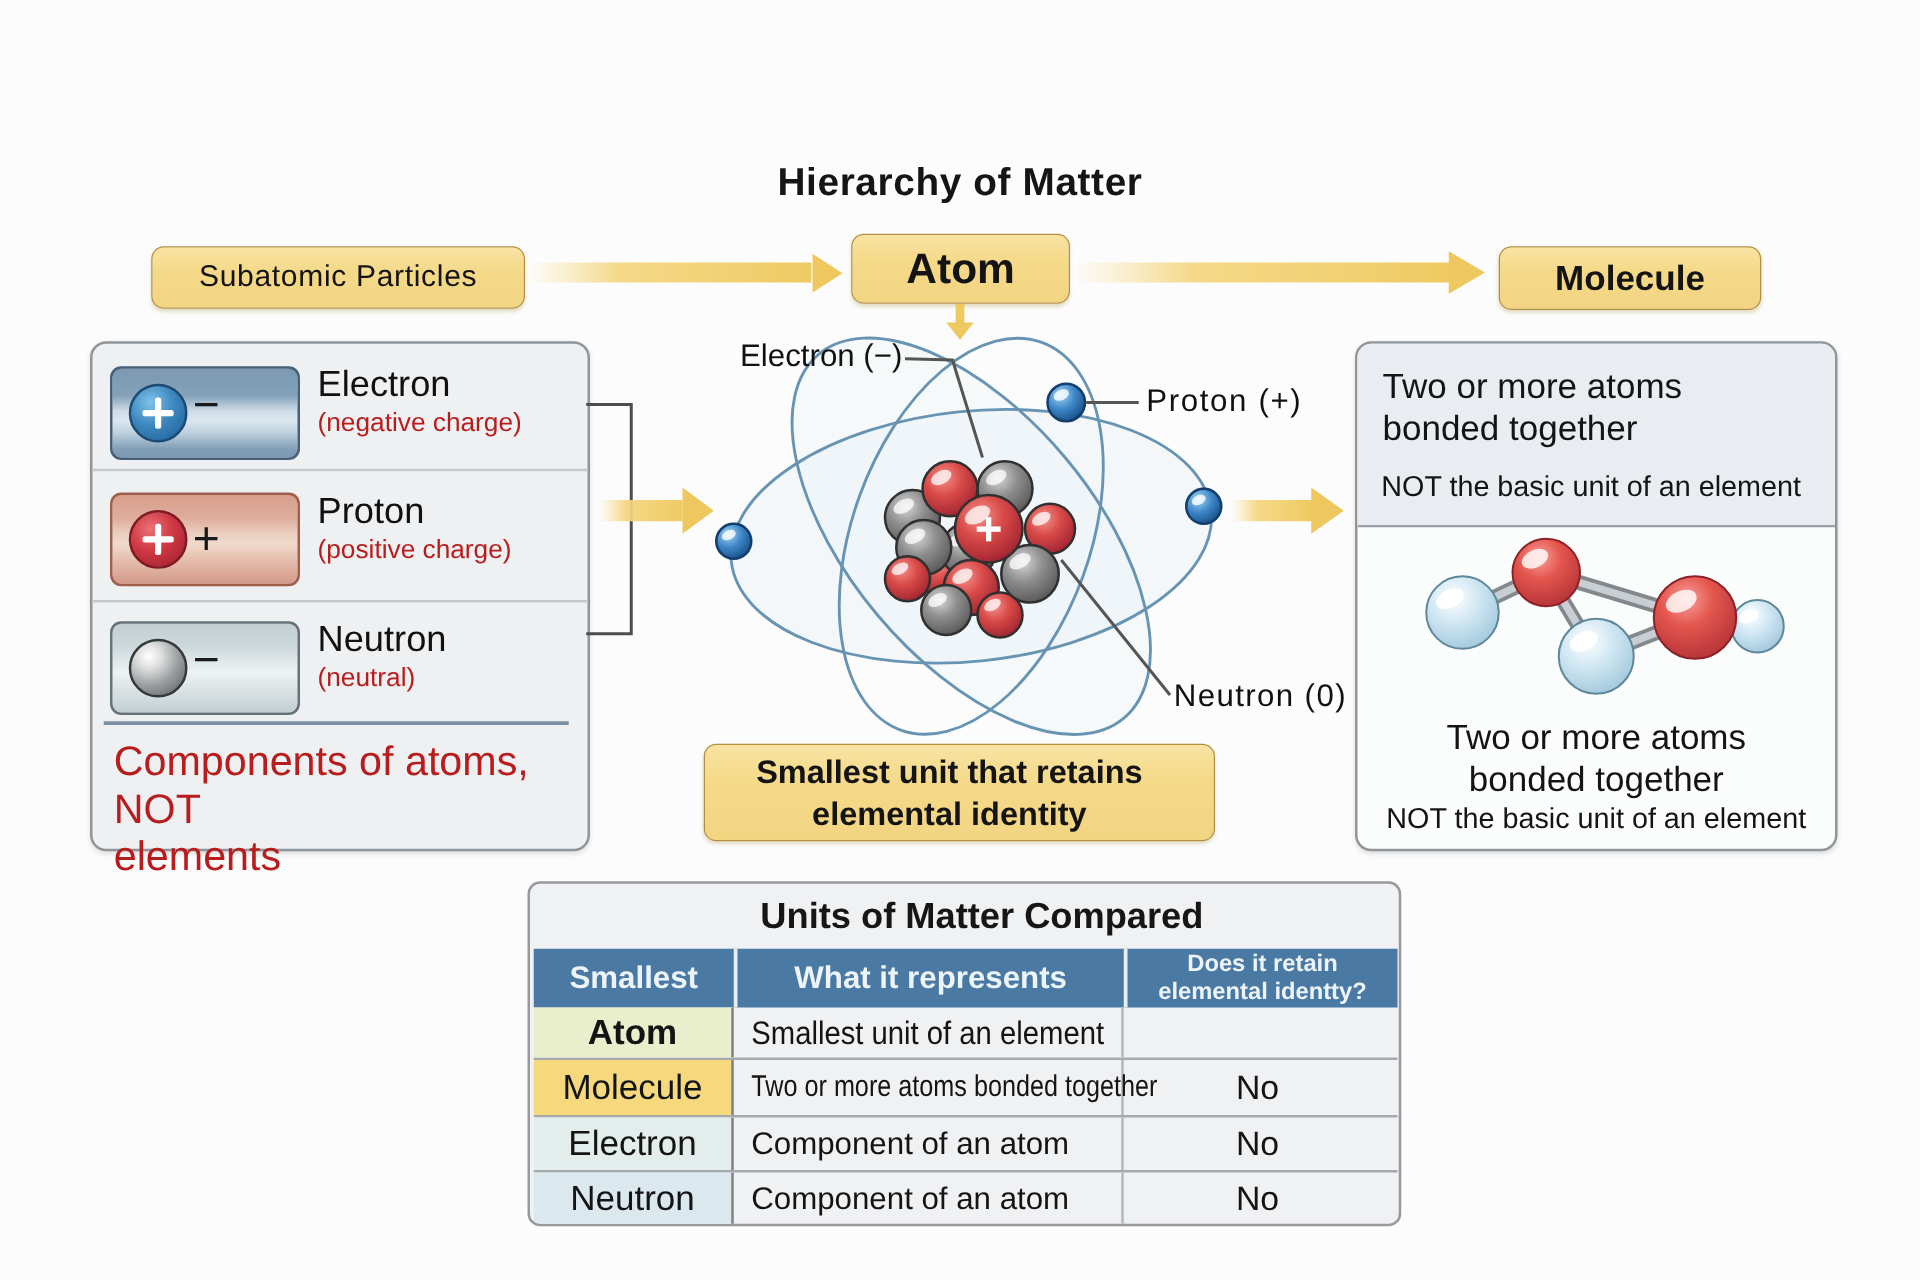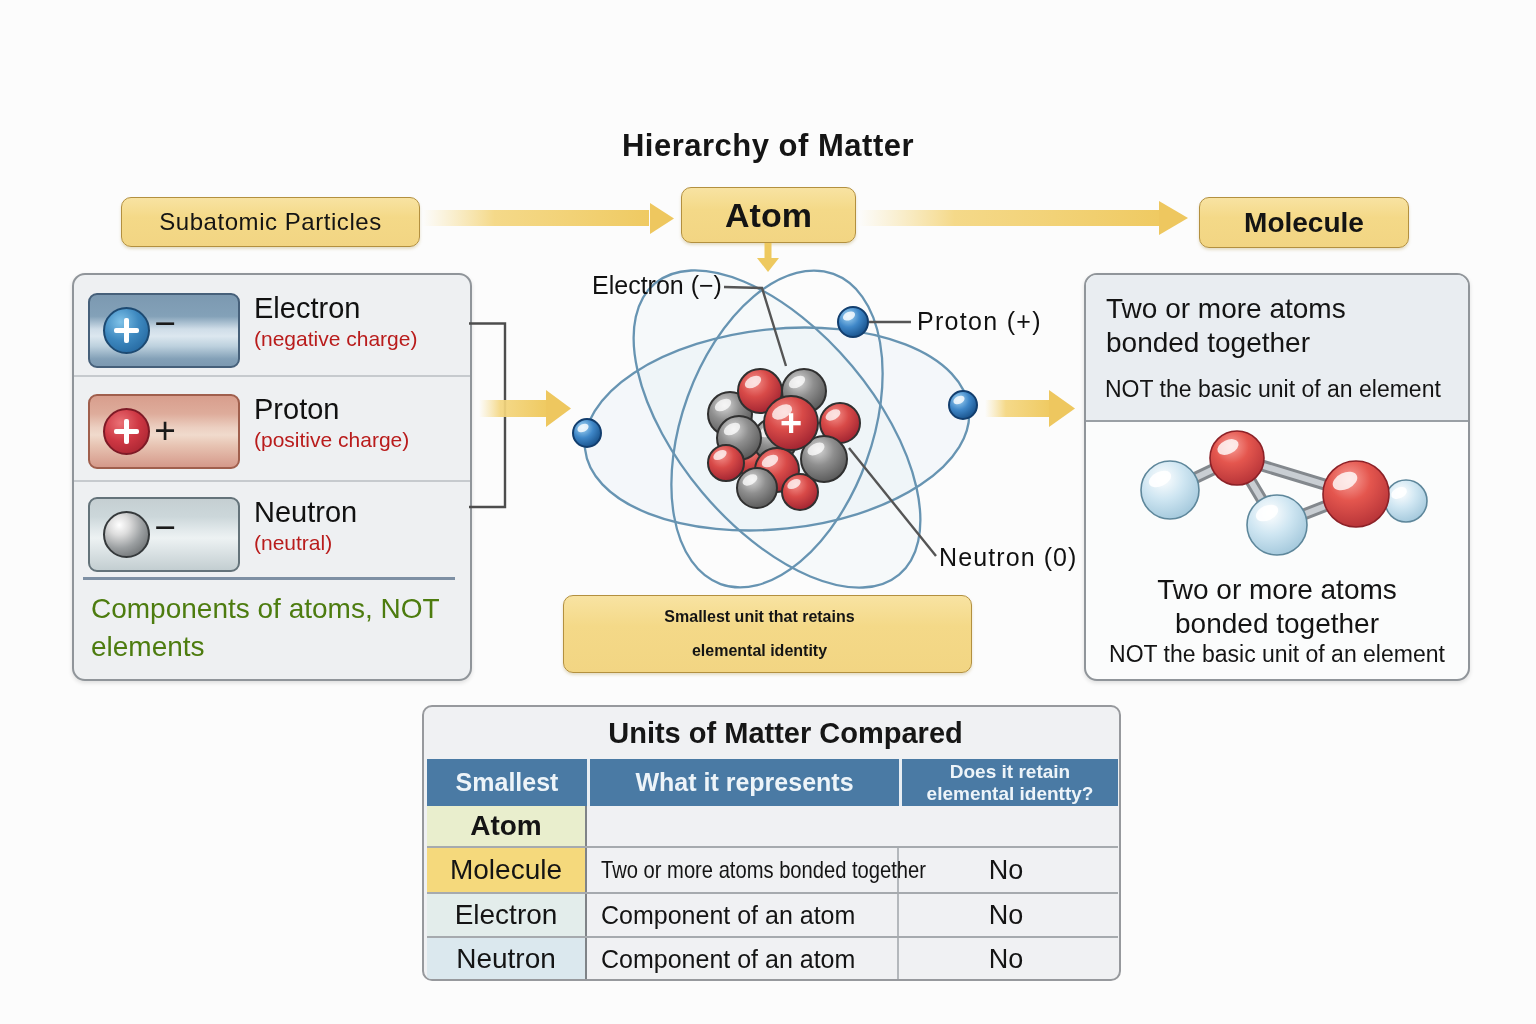--- a/index.html
+++ b/index.html
@@ -57,32 +57,32 @@
   <div class="sep" style="top:205px"></div>
 
   <div class="pill" style="top:222px;border-color:#64737a;background:linear-gradient(180deg,#c5cfd2 0%,#ccd7da 25%,#e3eaec 45%,#edf2f3 55%,#dfe6e8 70%,#c3ced1 100%)">
     <div class="ball" style="background:radial-gradient(circle at 33% 28%,#ffffff 0%,#dddddd 24%,#9b9fa1 55%,#565a5c 100%);border:2.5px solid #35393b;box-sizing:border-box"></div>
     <span class="psign" style="margin-top:-6px">−</span>
   </div>
   <div class="lname" style="top:221px">Neutron</div>
   <div class="lsub" style="top:256px">(neutral)</div>
 
   <div class="abs" style="left:9px;top:302px;width:372px;height:3px;background:#7e90a4"></div>
-  <div class="abs" style="left:17px;top:315px;font-size:28px;line-height:38px;color:#4d7c0f">Components of atoms, NOT<br>elements</div>
+  <div class="abs" style="left:17px;top:315px;font-size:33px;line-height:38px;color:#b91c1c">Components of atoms, NOT<br>elements</div>
 </div>
 
 <div class="panel" style="left:1084px;top:273px;width:382px;height:404px;background:#fbfcfc">
   <div class="abs" style="left:0;top:0;width:100%;height:145px;background:#e9edf1;border-radius:11px 11px 0 0;border-bottom:2px solid #9aa0a5"></div>
   <div class="abs" style="left:20px;top:17px;font-size:28px;line-height:34px;color:#141414">Two or more atoms<br>bonded together</div>
   <div class="abs" style="left:19px;top:101px;font-size:23px;color:#141414;white-space:nowrap">NOT the basic unit of an element</div>
   <div class="abs" style="left:0;top:298px;width:100%;text-align:center;font-size:28px;line-height:34px">Two or more atoms<br>bonded together</div>
   <div class="abs" style="left:0;top:366px;width:100%;text-align:center;font-size:23px;white-space:nowrap">NOT the basic unit of an element</div>
 </div>
 
-<div class="ybox" style="left:563px;top:595px;width:409px;height:78px;font-size:16px;font-weight:bold;line-height:34px;text-align:center;padding-right:16px;box-sizing:border-box">Smallest unit that retains<br>elemental identity</div>
+<div class="ybox" style="left:563px;top:595px;width:409px;height:78px;font-size:26px;font-weight:bold;line-height:34px;text-align:center;padding-right:16px;box-sizing:border-box">Smallest unit that retains<br>elemental identity</div>
 
 <svg class="abs" style="left:0;top:0" width="1536" height="1024" viewBox="0 0 1536 1024">
   <defs>
     <linearGradient id="arrg" x1="0" y1="0" x2="1" y2="0">
       <stop offset="0" stop-color="#f6dc8e" stop-opacity="0"></stop>
       <stop offset="0.32" stop-color="#f4d67f" stop-opacity=".92"></stop>
       <stop offset="1" stop-color="#efca62"></stop>
     </linearGradient>
     <radialGradient id="eblue" cx="0.35" cy="0.3" r="0.75">
       <stop offset="0" stop-color="#a6d7f5"></stop>
@@ -232,20 +232,23 @@
   <div class="abs" style="left:3px;top:52px;width:691px">
 
     <div style="display:flex;height:47px;background:#4a7aa4;color:#edf4f9;font-weight:bold;text-align:center">
       <div style="width:160px;display:flex;align-items:center;justify-content:center;font-size:25px;border-right:3px solid #e8eef3">Smallest</div>
       <div style="width:312px;display:flex;align-items:center;justify-content:center;font-size:25px;border-right:3px solid #e8eef3;box-sizing:border-box">What it represents</div>
       <div style="width:216px;display:flex;align-items:center;justify-content:center;font-size:19px;line-height:22px;box-sizing:border-box">Does it retain<br>elemental identty?</div>
     </div>
 
     <div style="display:flex;height:40px;border-bottom:2px solid #a6aaae;font-size:27px">
       <div style="width:160px;background:#e9eecd;display:flex;align-items:center;justify-content:center;font-weight:bold;font-size:28px;border-right:2px solid #7f8387;box-sizing:border-box">Atom</div>
+      <div style="width:312px;display:flex;align-items:center;padding-left:14px;box-sizing:border-box;border-right:2px solid #b4b8bc">
+          <span style="font-size:26px;transform:scaleX(.9);transform-origin:left;white-space:nowrap">Smallest unit of an element</span>
+        </div>
     </div>
     <div style="display:flex;height:44px;border-bottom:2px solid #a6aaae;font-size:27px">
       <div style="width:160px;background:#f5d97c;display:flex;align-items:center;justify-content:center;font-size:28px;border-right:2px solid #7f8387;box-sizing:border-box">Molecule</div>
       <div style="width:312px;display:flex;align-items:center;padding-left:14px;box-sizing:border-box;border-right:2px solid #b4b8bc">
           <span style="font-size:24px;transform:scaleX(.84);transform-origin:left;white-space:nowrap">Two or more atoms bonded together</span>
         </div>
       <div style="width:214px;display:flex;align-items:center;justify-content:center">No</div>
     </div>
     <div style="display:flex;height:42px;border-bottom:2px solid #a6aaae;font-size:27px">
       <div style="width:160px;background:#e3edeb;display:flex;align-items:center;justify-content:center;font-size:28px;border-right:2px solid #7f8387;box-sizing:border-box">Electron</div>

